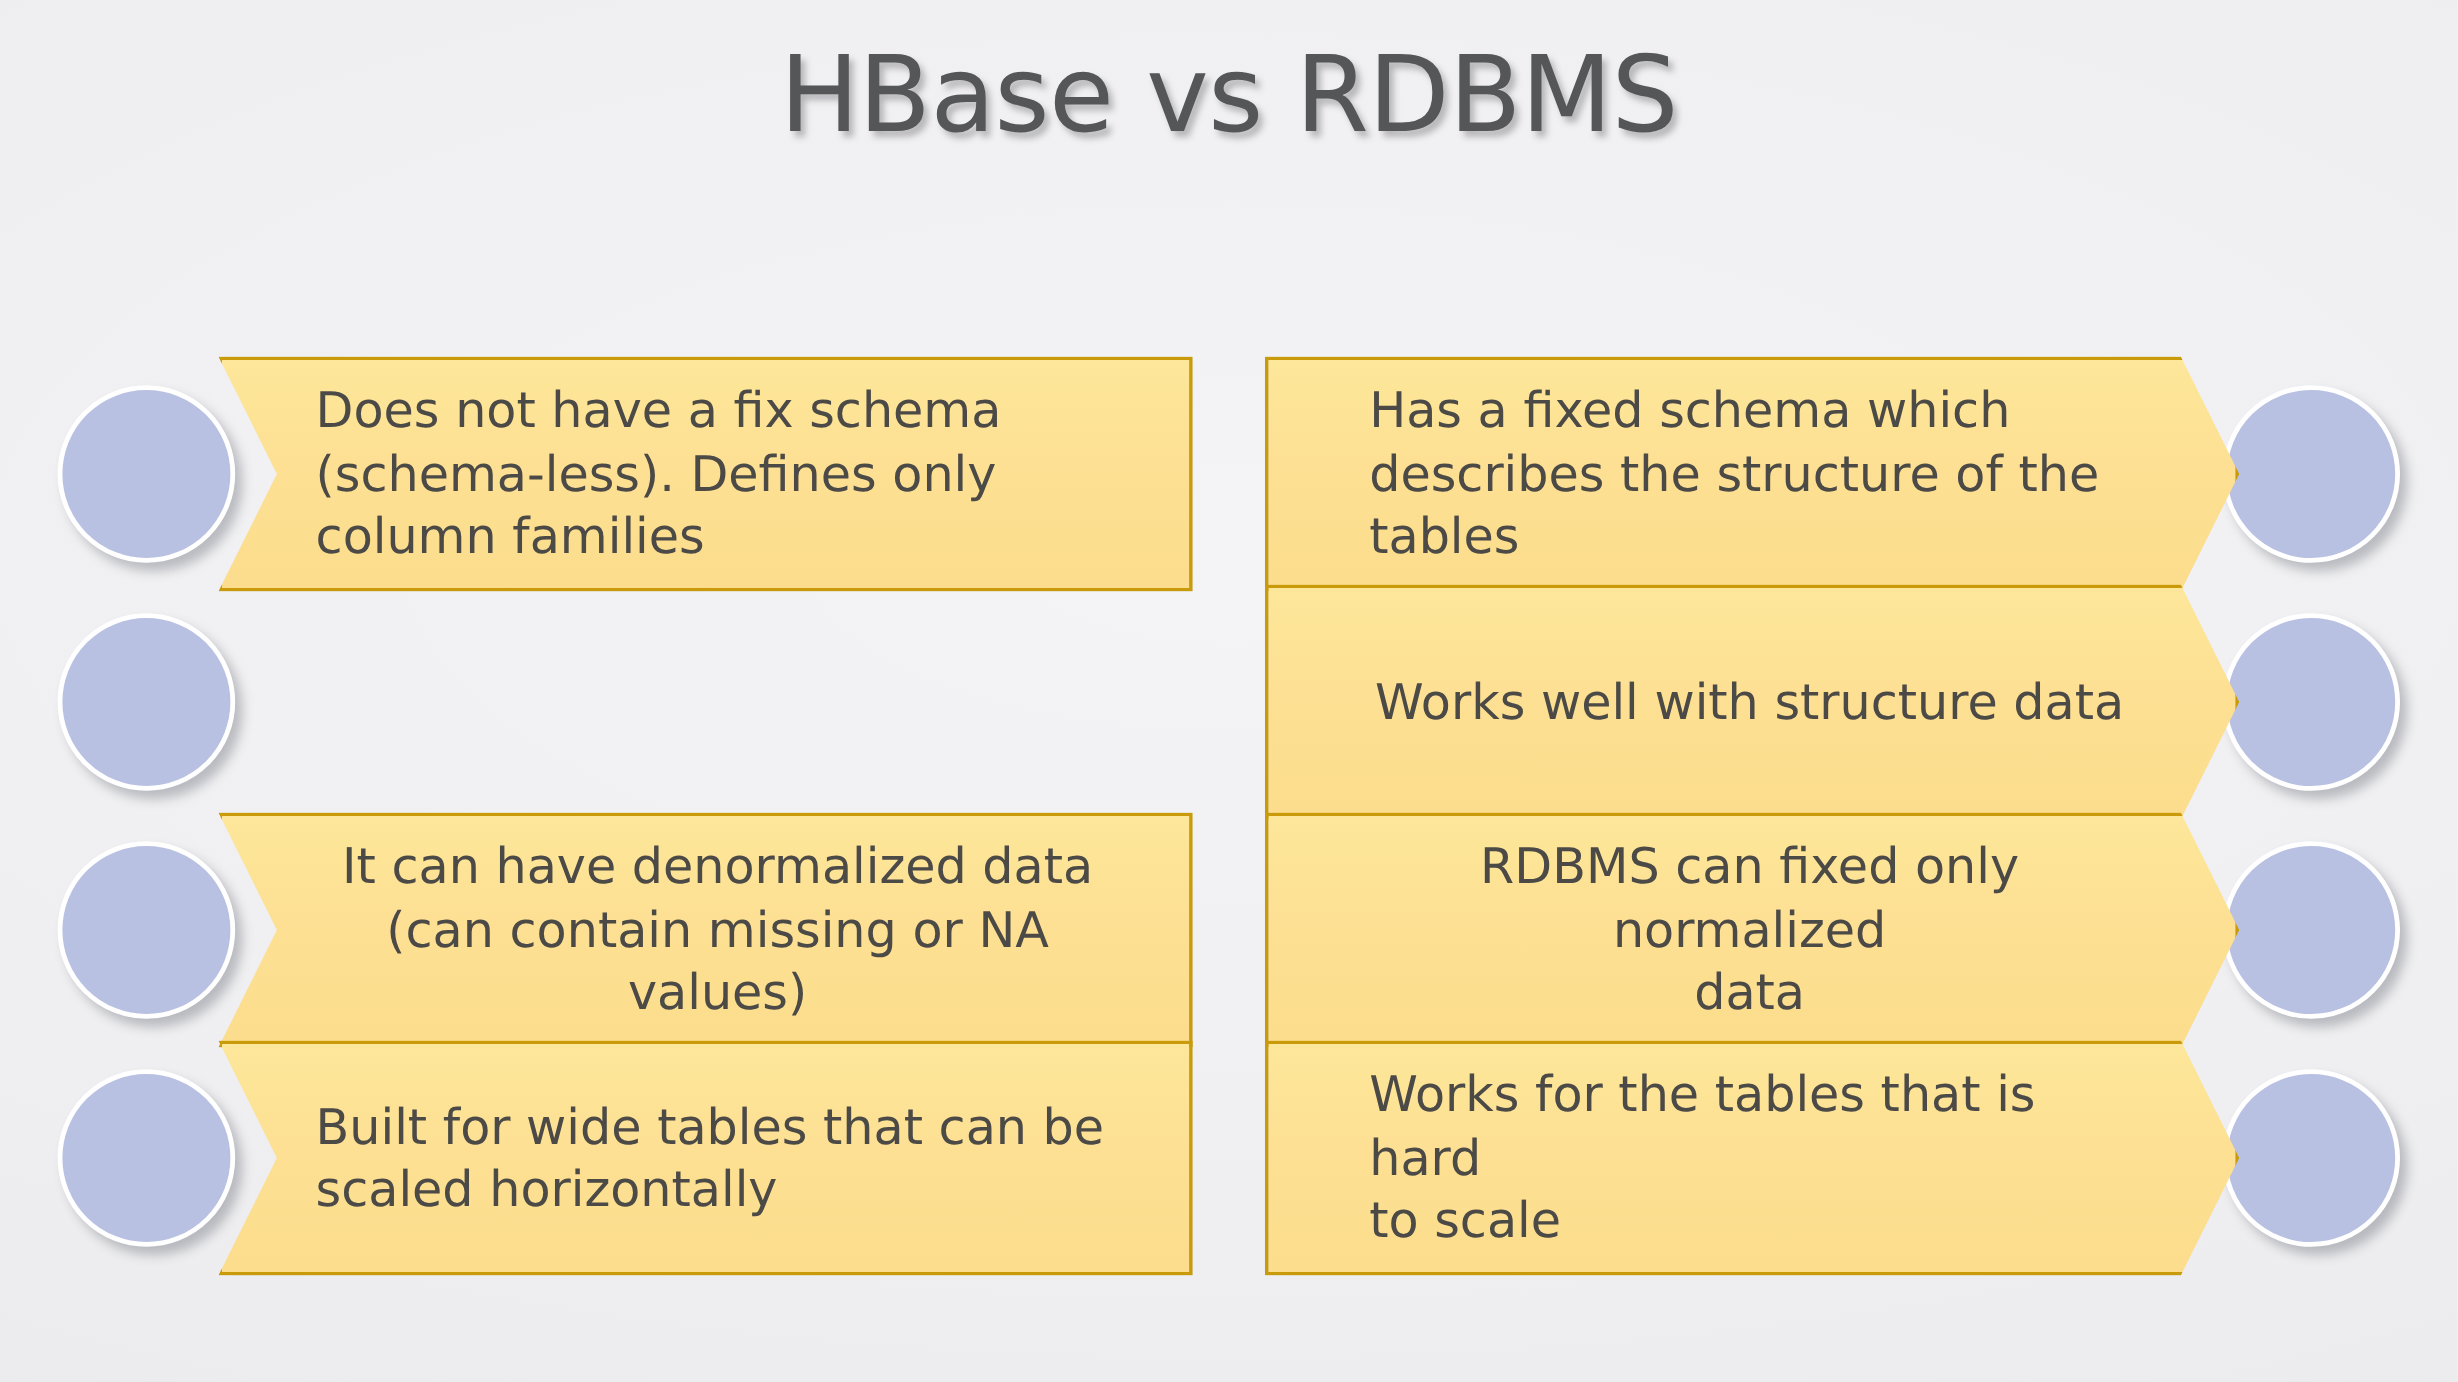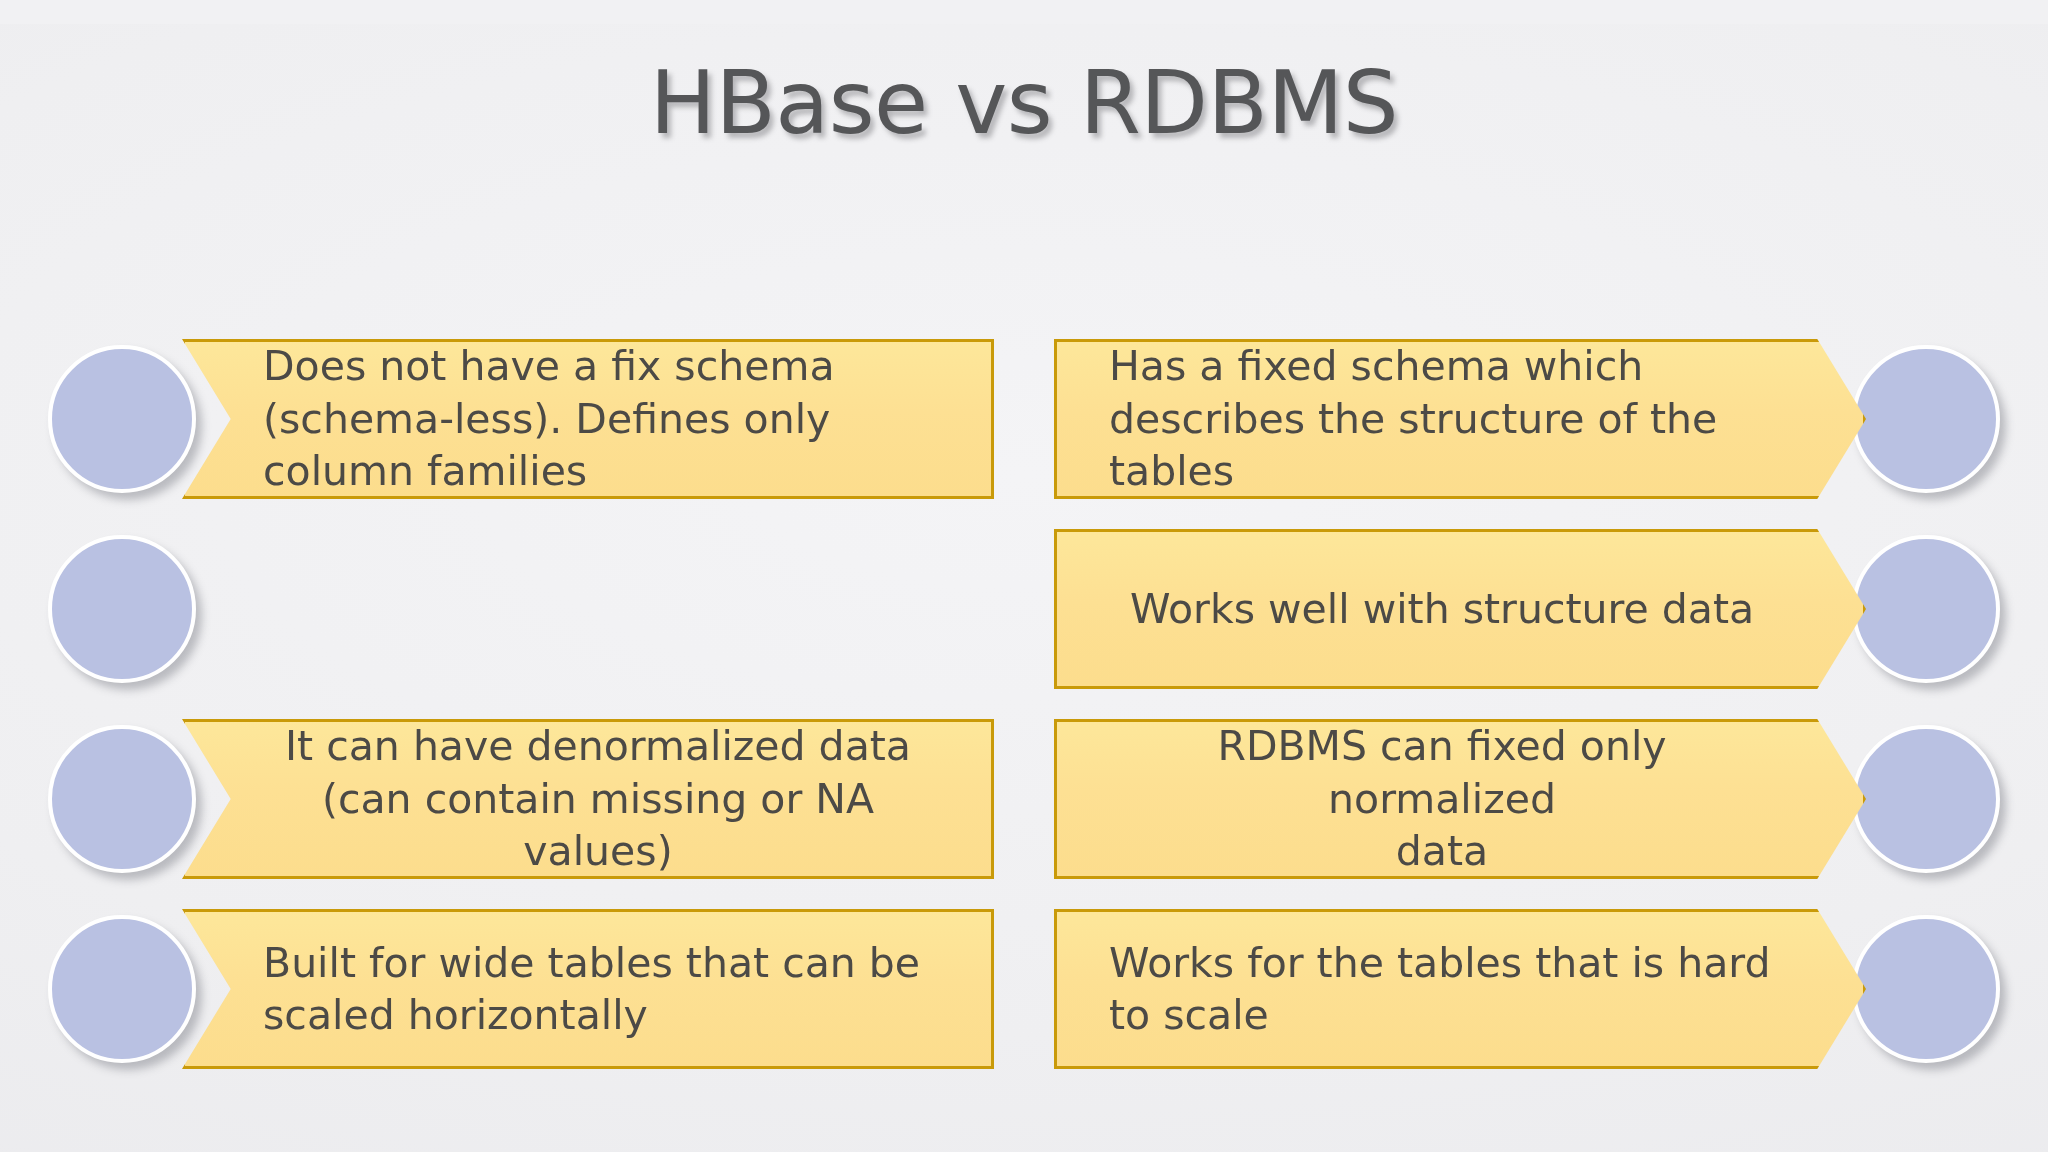--- a/index.html
+++ b/index.html
@@ -15,21 +15,20 @@
     font-family: "DejaVu Sans", "Liberation Sans", sans-serif;
     position: relative;
   }
 
   
   #slide {
     position: absolute;
     inset: 0;
     background:
       radial-gradient(ellipse 120% 90% at 50% 40%, #f4f4f6 0%, #efeff1 55%, #e9e9ec 100%);
-    margin-top: 24px;
   }
 
   
   .title-wrap {
     position: absolute;
     left: 0;
     top: 28px;
     width: 2048px;
     text-align: center;
   }
@@ -72,21 +71,21 @@
     z-index: 1;
   }
   .circle.left  { left: 48px; }
   .circle.right { right: 48px; }
 
   
   .plaque {
     position: absolute;
     top: 50%;
     transform: translateY(-50%);
-    height: 160px;
+    height: 196px;
     box-sizing: border-box;
     background: linear-gradient(180deg,#fde79a 0%, #fde093 45%, #fcdd8d 100%);
     border: 3px solid #c99a09;
     z-index: 2;
     display: flex;
     align-items: center;
     filter: drop-shadow(6px 7px 6px rgba(120,122,130,0.42));
     justify-content: flex-end;
   }
   .plaque.left {
@@ -107,21 +106,21 @@
     font-size: 41px;
     font-weight: 400;
     color: #4c4a46;
     line-height: 1.28;
     width: 100%;
     padding: 0 58px 0 78px;
     box-sizing: border-box;
     white-space: pre-line;
   }
   .plaque.right .plaque-text {
-    padding: 0 88px 0 52px;
+    padding: 0 88px 0 84px;
   }
 
   .align-center { text-align: center; }
   .align-left   { text-align: left; }
 </style>
 </head>
 <body>
 
 <div id="slide">
 

